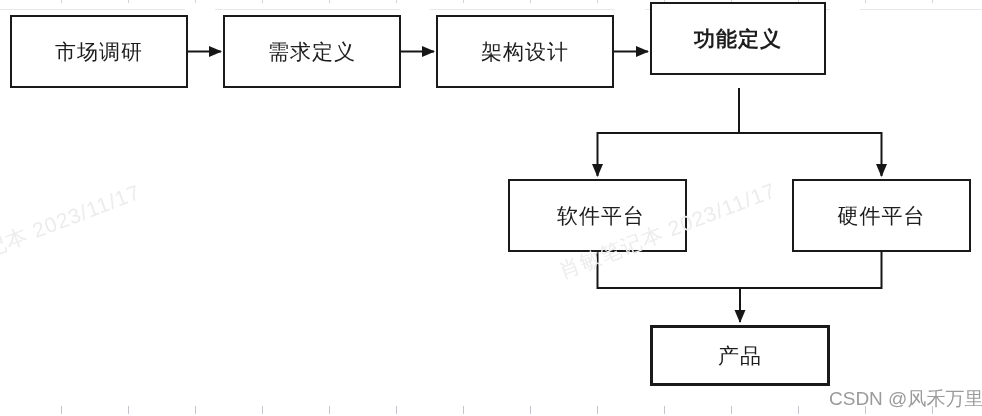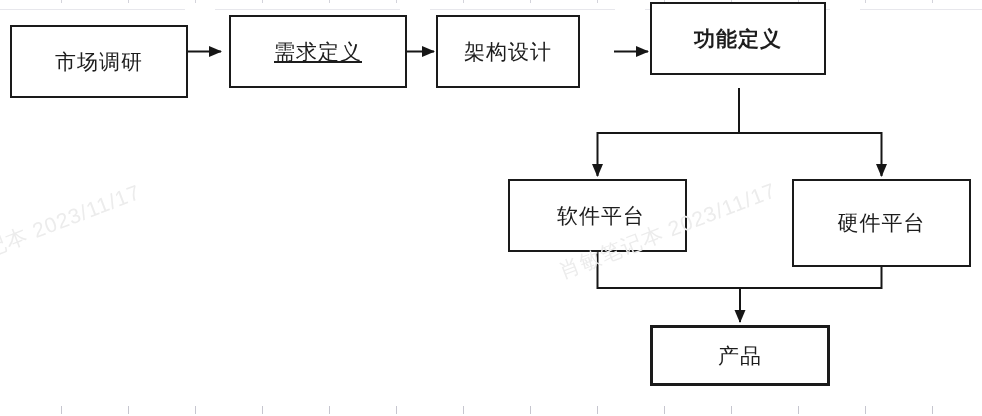--- a/index.html
+++ b/index.html
@@ -34,26 +34,26 @@
     box-sizing: border-box;
     background: #ffffff;
     border: 2px solid #1a1a1a;
     display: flex;
     align-items: center;
     justify-content: center;
     font-size: 21px;
     color: #1d1d1d;
     letter-spacing: 1px;
   }
-  .n-market   { left: 10px;  top: 25px;  width: 178px; height: 73px; }
-  .n-require  { left: 229px; top: 15px;  width: 178px; height: 73px; text-decoration: underline; }
-  .n-arch     { left: 436px; top: 15px;  width: 144px; height: 73px; }
+  .n-market   { left: 10px;  top: 15px;  width: 178px; height: 73px; }
+  .n-require  { left: 223px; top: 15px;  width: 178px; height: 73px; }
+  .n-arch     { left: 436px; top: 15px;  width: 178px; height: 73px; }
   .n-function { left: 650px; top: 2px;  width: 176px; height: 73px; font-weight: bold; }
   .n-software { left: 508px; top: 179px; width: 179px; height: 73px; padding-left: 7px; }
-  .n-hardware { left: 792px; top: 179px; width: 179px; height: 88px; }
+  .n-hardware { left: 792px; top: 179px; width: 179px; height: 73px; }
   .n-product  { left: 650px; top: 325px; width: 180px; height: 61px; border-width: 3px; }
 
   .edges { position: absolute; left: 0; top: 0; width: 982px; height: 416px; }
 
   
   .wm {
     position: absolute;
     font-size: 21px;
     color: #ececec;
     white-space: nowrap;
@@ -105,14 +105,15 @@
   <div class="node n-market">市场调研</div>
   <div class="node n-require">需求定义</div>
   <div class="node n-arch">架构设计</div>
   <div class="node n-function">功能定义</div>
   <div class="node n-software">软件平台</div>
   <div class="node n-hardware">硬件平台</div>
   <div class="node n-product">产品</div>
 
   <div class="wm wm-left">记本 2023/11/17</div>
   <div class="wm wm-center">肖敏笔记本 2023/11/17</div>
+  <div class="wm-csdn">CSDN @风禾万里</div>
 
 </div>
 
 </body></html>

